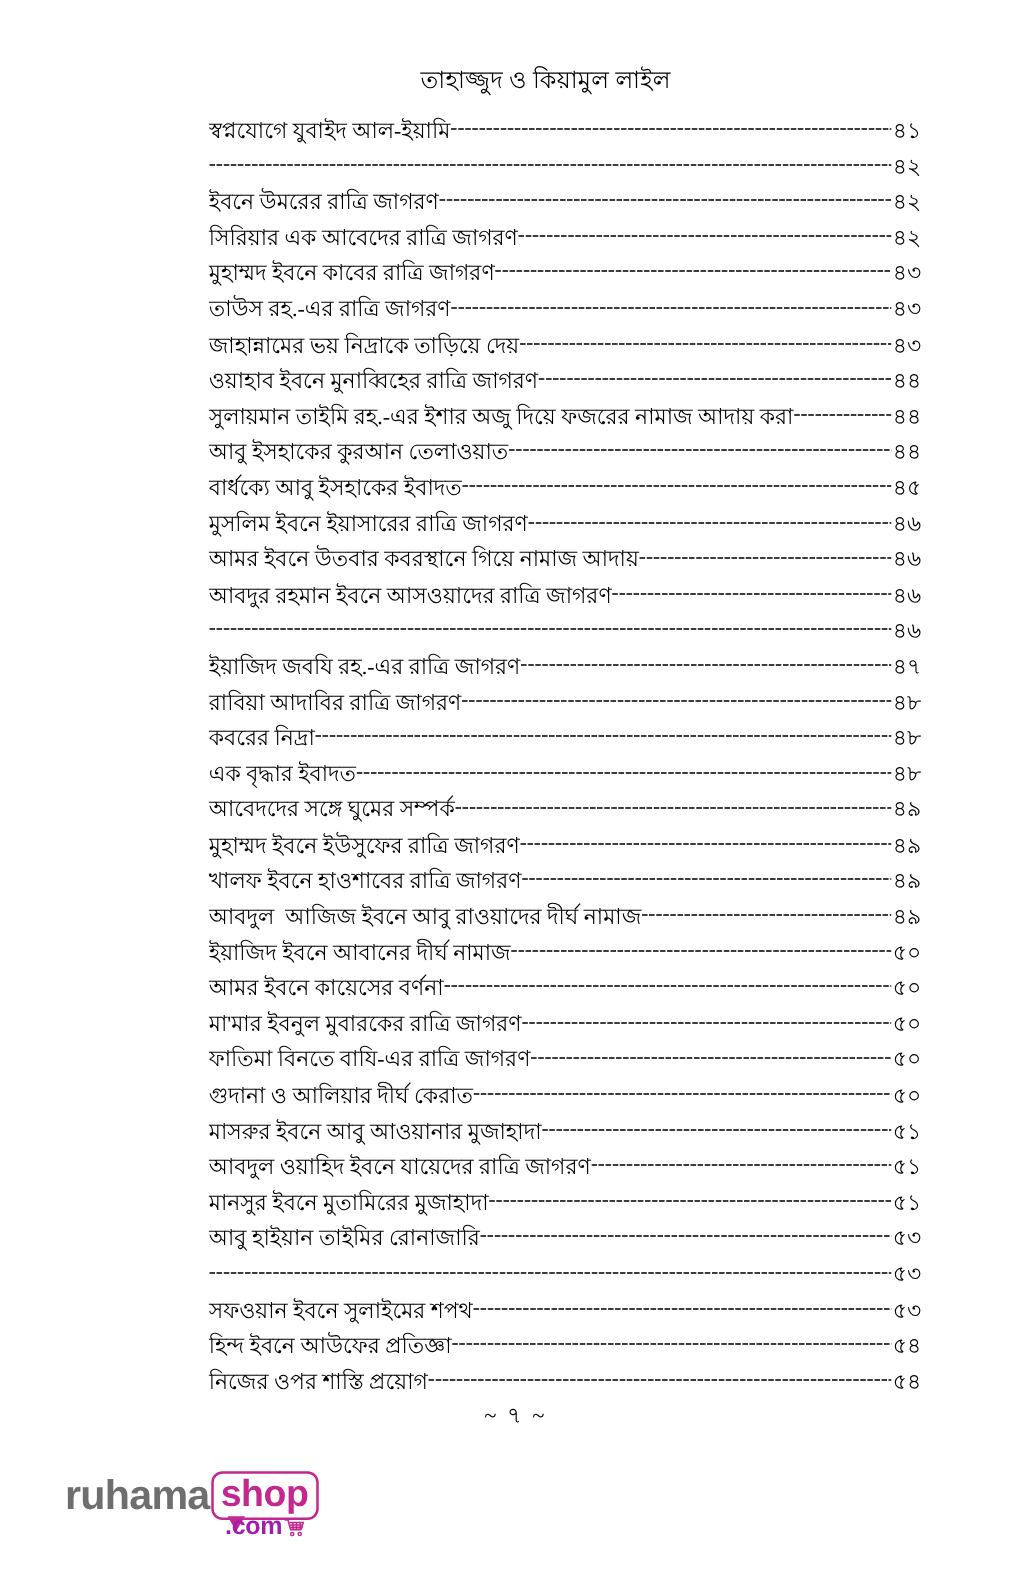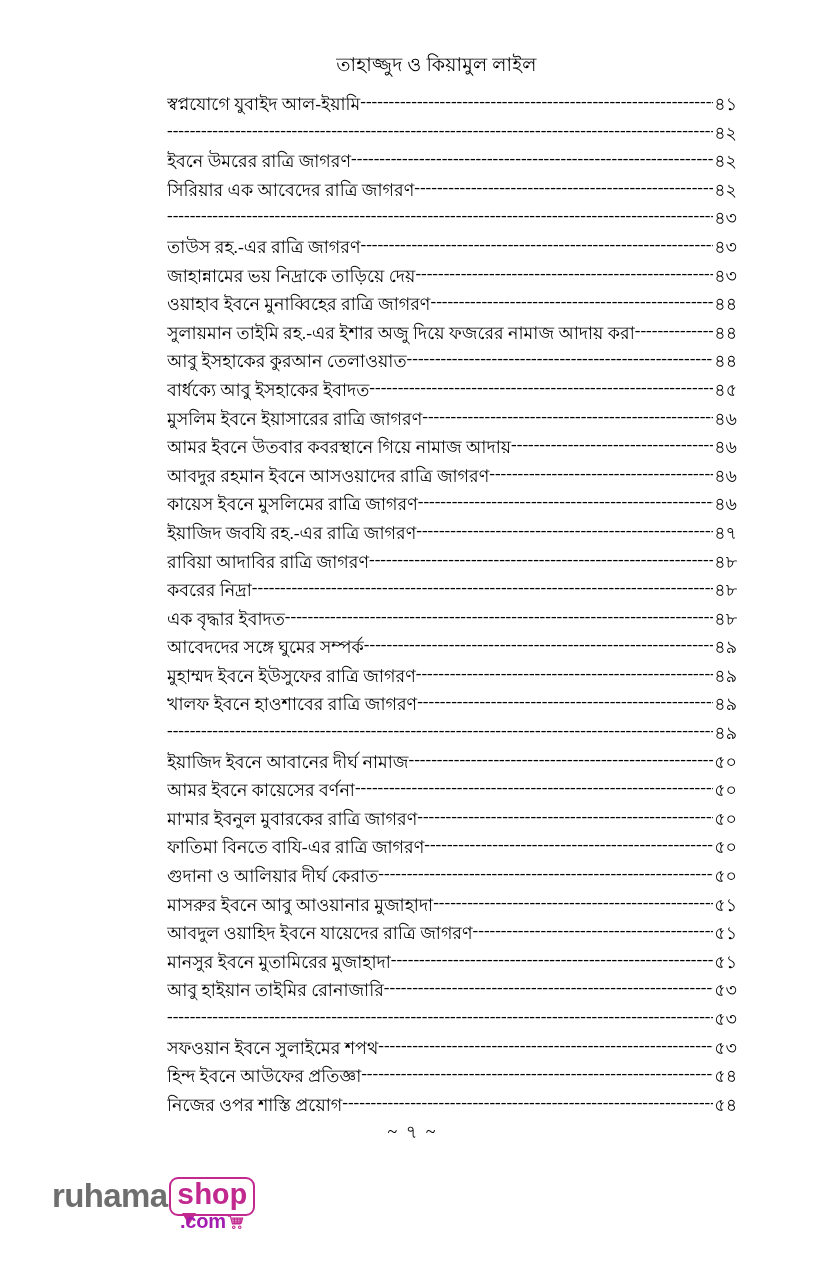--- a/index.html
+++ b/index.html
@@ -119,21 +119,21 @@
   }
   .logo-bubble {
     position: relative;
     margin-left: 1px;
     border: 2.6px solid #c2298f;
     border-radius: 9px;
     padding: 1px 6px 2px 6px;
     line-height: 1;
   }
   .logo-shop {
-    font-family: Liberation Mono, monospace;
+    font-family: Liberation Sans, sans-serif;
     font-size: 30px;
     font-weight: bold;
     color: #c2298f;
     letter-spacing: -0.4px;
     line-height: 32px;
     display: block;
   }
   
   .logo-bubble::after {
     content: "";
@@ -189,20 +189,21 @@
         <span class="toc-title">ইবনে উমরের রাত্রি জাগরণ</span>
         <span class="toc-leader">--------------------------------------------------------------------------------------------------------------------------------------------</span>
         <span class="toc-page">৪২</span>
       </div>
       <div class="toc-entry">
         <span class="toc-title">সিরিয়ার এক আবেদের রাত্রি জাগরণ</span>
         <span class="toc-leader">--------------------------------------------------------------------------------------------------------------------------------------------</span>
         <span class="toc-page">৪২</span>
       </div>
       <div class="toc-entry">
+        <span class="toc-title">মুহাম্মদ ইবনে কাবের রাত্রি জাগরণ</span>
         <span class="toc-leader">--------------------------------------------------------------------------------------------------------------------------------------------</span>
         <span class="toc-page">৪৩</span>
       </div>
       <div class="toc-entry">
         <span class="toc-title">তাউস রহ.-এর রাত্রি জাগরণ</span>
         <span class="toc-leader">--------------------------------------------------------------------------------------------------------------------------------------------</span>
         <span class="toc-page">৪৩</span>
       </div>
       <div class="toc-entry">
         <span class="toc-title">জাহান্নামের ভয় নিদ্রাকে তাড়িয়ে দেয়</span>
@@ -238,21 +239,20 @@
         <span class="toc-title">আমর ইবনে উতবার কবরস্থানে গিয়ে নামাজ আদায়</span>
         <span class="toc-leader">--------------------------------------------------------------------------------------------------------------------------------------------</span>
         <span class="toc-page">৪৬</span>
       </div>
       <div class="toc-entry">
         <span class="toc-title">আবদুর রহমান ইবনে আসওয়াদের রাত্রি জাগরণ</span>
         <span class="toc-leader">--------------------------------------------------------------------------------------------------------------------------------------------</span>
         <span class="toc-page">৪৬</span>
       </div>
       <div class="toc-entry">
-        <span class="toc-title">কায়েস ইবনে মুসলিমের রাত্রি জাগরণ</span>
         <span class="toc-leader">--------------------------------------------------------------------------------------------------------------------------------------------</span>
         <span class="toc-page">৪৬</span>
       </div>
       <div class="toc-entry">
         <span class="toc-title">ইয়াজিদ জবযি রহ.-এর রাত্রি জাগরণ</span>
         <span class="toc-leader">--------------------------------------------------------------------------------------------------------------------------------------------</span>
         <span class="toc-page">৪৭</span>
       </div>
       <div class="toc-entry">
         <span class="toc-title">রাবিয়া আদাবির রাত্রি জাগরণ</span>
@@ -278,20 +278,21 @@
         <span class="toc-title">মুহাম্মদ ইবনে ইউসুফের রাত্রি জাগরণ</span>
         <span class="toc-leader">--------------------------------------------------------------------------------------------------------------------------------------------</span>
         <span class="toc-page">৪৯</span>
       </div>
       <div class="toc-entry">
         <span class="toc-title">খালফ ইবনে হাওশাবের রাত্রি জাগরণ</span>
         <span class="toc-leader">--------------------------------------------------------------------------------------------------------------------------------------------</span>
         <span class="toc-page">৪৯</span>
       </div>
       <div class="toc-entry">
+        <span class="toc-title">আবদুল  আজিজ ইবনে আবু রাওয়াদের দীর্ঘ নামাজ</span>
         <span class="toc-leader">--------------------------------------------------------------------------------------------------------------------------------------------</span>
         <span class="toc-page">৪৯</span>
       </div>
       <div class="toc-entry">
         <span class="toc-title">ইয়াজিদ ইবনে আবানের দীর্ঘ নামাজ</span>
         <span class="toc-leader">--------------------------------------------------------------------------------------------------------------------------------------------</span>
         <span class="toc-page">৫০</span>
       </div>
       <div class="toc-entry">
         <span class="toc-title">আমর ইবনে কায়েসের বর্ণনা</span>

